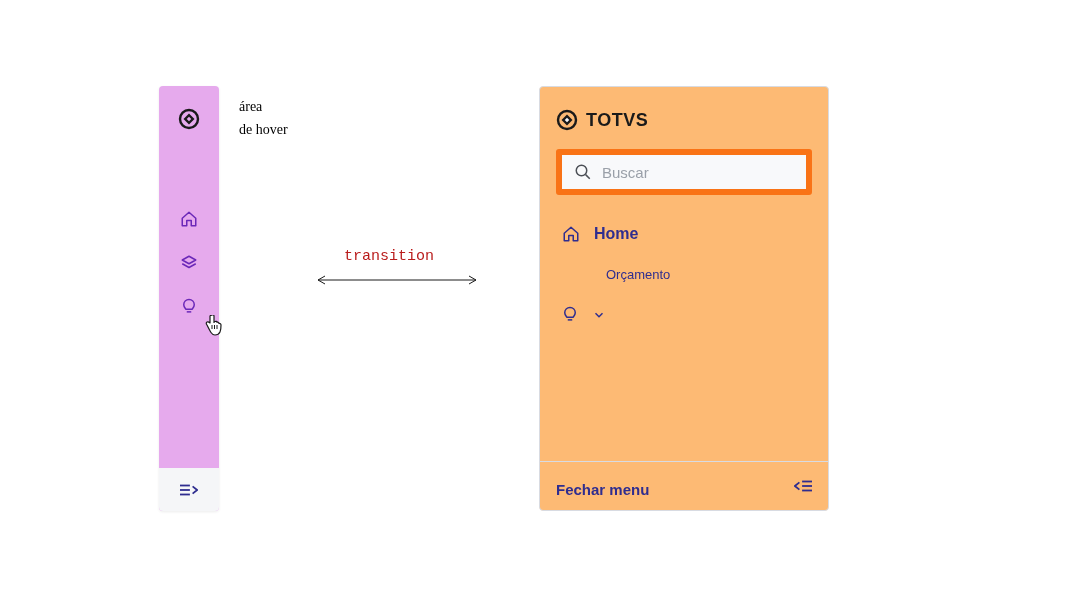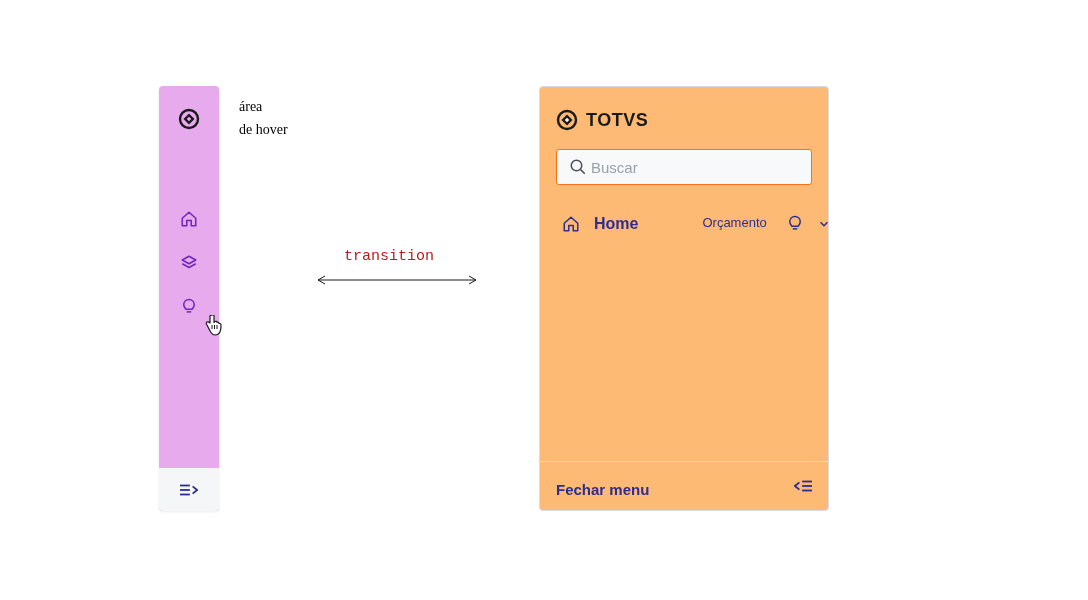--- a/index.html
+++ b/index.html
@@ -104,40 +104,40 @@
     }
     .brand-text {
       font-weight: 800;
       font-size: 18px;
       letter-spacing: 0.5px;
       color: #1a1a1a;
     }
     .search-box {
       display: flex;
       align-items: center;
-      gap: 4px;
-      border: 1px solid #f97316;
+      gap: 10px;
+      border: 6px solid #f97316;
       border-radius: 3px;
       padding: 8px 12px;
       background: #f8f9fb;
     }
     .search-input {
       flex: 1;
       border: none;
       background: transparent;
       font-size: 15px;
       outline: none;
       color: #1a1a1a;
     }
     .search-input::placeholder { color: #9aa0a9; }
 
     .nav-items {
       padding: 6px 16px;
       display: flex;
-      flex-direction: row;
+      flex-direction: column;
       gap: 8px;
     }
     .nav-item {
       display: flex;
       align-items: center;
       gap: 14px;
       padding: 8px 6px;
       cursor: pointer;
     }
     .nav-label {

